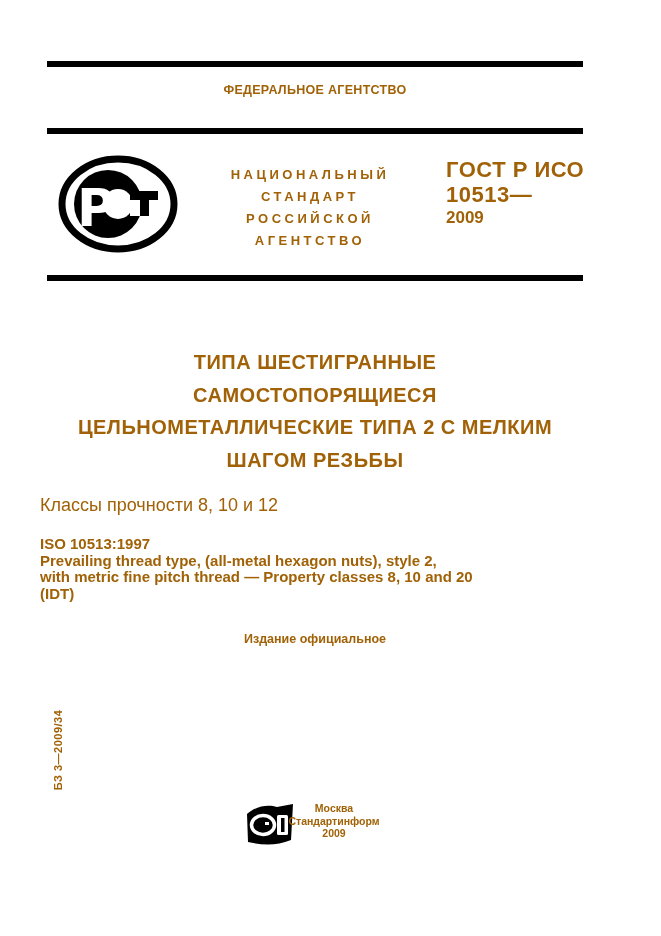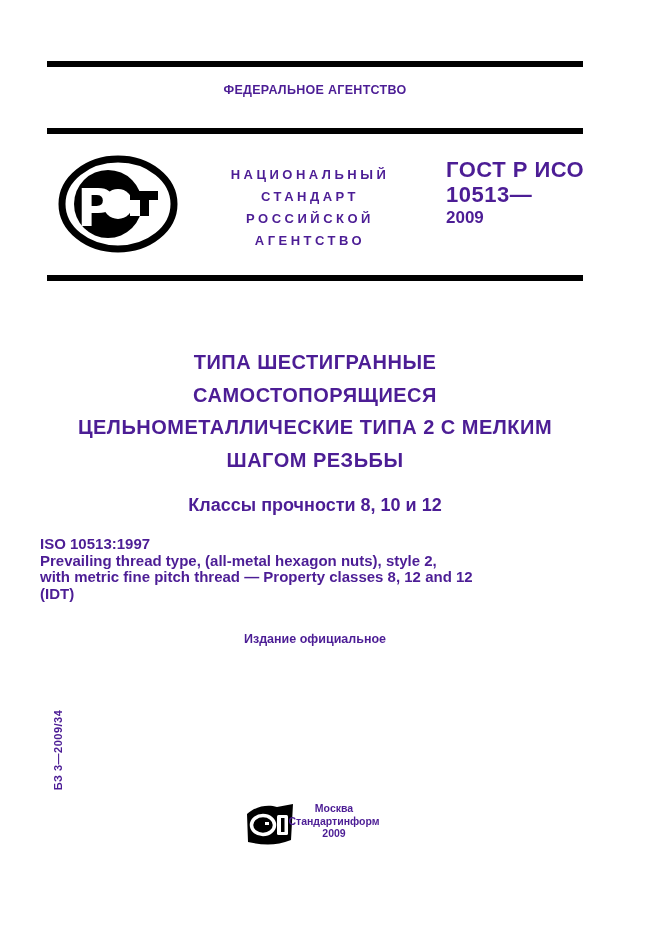--- a/index.html
+++ b/index.html
@@ -5,21 +5,21 @@
     html, body {
       margin: 0;
       padding: 0;
       background: #ffffff;
     }
     .page {
       position: relative;
       width: 661px;
       height: 936px;
       background: #ffffff;
-      color: #4c1d95;
+      color: #a16207;
       font-family: "Liberation Sans", sans-serif;
       overflow: hidden;
     }
     .rule {
       position: absolute;
       left: 47px;
       width: 536px;
       height: 6px;
       background: #000000;
     }
@@ -70,22 +70,21 @@
       font-size: 20px;
       line-height: 32.5px;
       letter-spacing: 0.5px;
       white-space: nowrap;
     }
     .subtitle {
       position: absolute;
       left: 40px;
       top: 495px;
       width: 550px;
-      text-align: center;
-      font-weight: bold;
+      font-weight: normal;
       font-size: 18px;
     }
     .iso-block {
       position: absolute;
       left: 40px;
       top: 536px;
       width: 550px;
       text-align: left;
       font-weight: bold;
       font-size: 15px;
@@ -178,21 +177,21 @@
     <div>САМОСТОПОРЯЩИЕСЯ</div>
     <div>ЦЕЛЬНОМЕТАЛЛИЧЕСКИЕ ТИПА 2 С МЕЛКИМ</div>
     <div>ШАГОМ РЕЗЬБЫ</div>
   </div>
 
   <div class="subtitle">Классы прочности 8, 10 и 12</div>
 
   <div class="iso-block">
     <div>ISO 10513:1997</div>
     <div>Prevailing thread type, (all-metal hexagon nuts), style 2,</div>
-    <div>with metric fine pitch thread — Property classes 8, 12 and 12</div>
+    <div>with metric fine pitch thread — Property classes 8, 10 and 20</div>
     <div>(IDT)</div>
   </div>
 
   <div class="edition">Издание официальное</div>
 
   <div class="side-code">БЗ 3—2009/34</div>
 
   <svg class="pub-logo" viewBox="0 0 52 46">
     <path d="M3,13 C12,5 24,3 33,6 L49,3 L47,39 C32,45 18,44 4,41 Z" fill="#000"></path>
     <ellipse cx="19" cy="24" rx="11.5" ry="9.5" fill="none" stroke="#fff" stroke-width="3.5"></ellipse>

